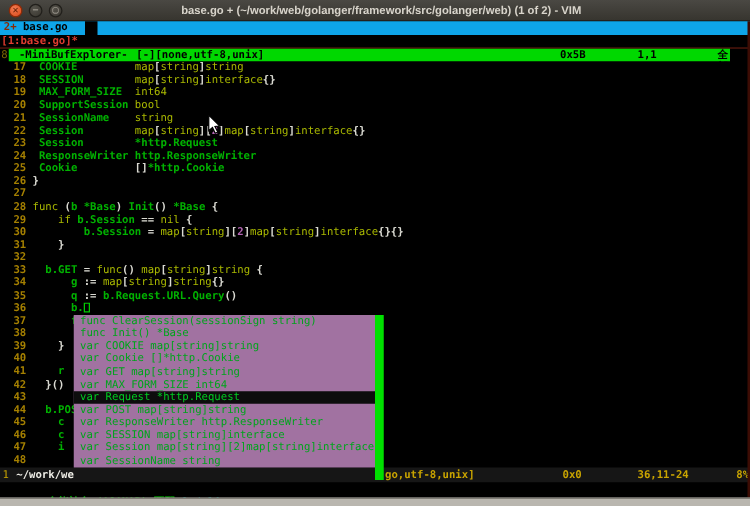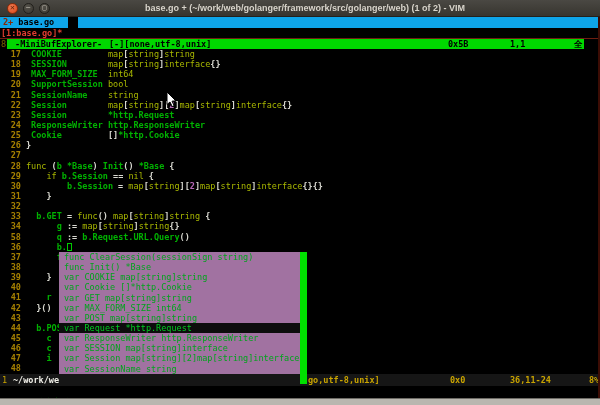--- a/index.html
+++ b/index.html
@@ -122,21 +122,21 @@
       <div class="crow"><span class="lnum">25</span><span class="c-id"> Cookie         </span><span class="c-pu">[]</span><span class="c-id">*http.Cookie</span></div>
       <div class="crow"><span class="lnum">26</span><span class="c-pu">}</span></div>
       <div class="crow"><span class="lnum">27</span></div>
       <div class="crow"><span class="lnum">28</span><span class="c-kw">func</span><span class="c-pu"> (</span><span class="c-id">b *Base</span><span class="c-pu">) </span><span class="c-id">Init</span><span class="c-pu">() </span><span class="c-id">*Base</span><span class="c-pu"> {</span></div>
       <div class="crow"><span class="lnum">29</span><span class="c-kw">    if</span><span class="c-id"> b.Session</span><span class="c-pu"> == </span><span class="c-kw">nil</span><span class="c-pu"> {</span></div>
       <div class="crow"><span class="lnum">30</span><span class="c-id">        b.Session</span><span class="c-pu"> = </span><span class="c-kw">map</span><span class="c-pu">[</span><span class="c-kw">string</span><span class="c-pu">][</span><span class="c-nu">2</span><span class="c-pu">]</span><span class="c-kw">map</span><span class="c-pu">[</span><span class="c-kw">string</span><span class="c-pu">]</span><span class="c-kw">interface</span><span class="c-pu">{}{}</span></div>
       <div class="crow"><span class="lnum">31</span><span class="c-pu">    }</span></div>
       <div class="crow"><span class="lnum">32</span></div>
       <div class="crow"><span class="lnum">33</span><span class="c-id">  b.GET</span><span class="c-pu"> = </span><span class="c-kw">func</span><span class="c-pu">() </span><span class="c-kw">map</span><span class="c-pu">[</span><span class="c-kw">string</span><span class="c-pu">]</span><span class="c-kw">string</span><span class="c-pu"> {</span></div>
       <div class="crow"><span class="lnum">34</span><span class="c-id">      g</span><span class="c-pu"> := </span><span class="c-kw">map</span><span class="c-pu">[</span><span class="c-kw">string</span><span class="c-pu">]</span><span class="c-kw">string</span><span class="c-pu">{}</span></div>
-      <div class="crow"><span class="lnum">58</span><span class="c-id">      q</span><span class="c-pu"> := </span><span class="c-id">b.Request.URL.Query</span><span class="c-pu">()</span></div>
+      <div class="crow"><span class="lnum">35</span><span class="c-id">      q</span><span class="c-pu"> := </span><span class="c-id">b.Request.URL.Query</span><span class="c-pu">()</span></div>
       <div class="crow"><span class="lnum">36</span><span class="c-id">      b.</span><span class="cursor-block"></span></div>
       <div class="crow"><span class="lnum">37</span><span class="c-id">      f</span></div>
       <div class="crow"><span class="lnum">38</span></div>
       <div class="crow"><span class="lnum">39</span><span class="c-pu">    }</span></div>
       <div class="crow"><span class="lnum">40</span></div>
       <div class="crow"><span class="lnum">41</span><span class="c-id">    r</span></div>
       <div class="crow"><span class="lnum">42</span><span class="c-pu">  }()</span></div>
       <div class="crow"><span class="lnum">43</span></div>
       <div class="crow"><span class="lnum">44</span><span class="c-id">  b.POS</span></div>
       <div class="crow"><span class="lnum">45</span><span class="c-id">    c</span></div>
@@ -145,22 +145,22 @@
       <div class="crow"><span class="lnum">48</span></div>
     </div>
 
   <div id="popup">
       <div class="pitem">func ClearSession(sessionSign string)</div>
       <div class="pitem">func Init() *Base</div>
       <div class="pitem">var COOKIE map[string]string</div>
       <div class="pitem">var Cookie []*http.Cookie</div>
       <div class="pitem">var GET map[string]string</div>
       <div class="pitem">var MAX_FORM_SIZE int64</div>
+      <div class="pitem sel">var Request *http.Request</div>
       <div class="pitem">var POST map[string]string</div>
-      <div class="pitem sel">var Request *http.Request</div>
       <div class="pitem">var ResponseWriter http.ResponseWriter</div>
       <div class="pitem">var SESSION map[string]interface</div>
       <div class="pitem">var Session map[string][2]map[string]interface</div>
       <div class="pitem">var SessionName string</div>
     </div>
   <div id="popup-scrollbar"></div>
 
   <div id="file-status">
     <span class="bufnum">1</span>
     <span class="fpath">~/work/we</span>

